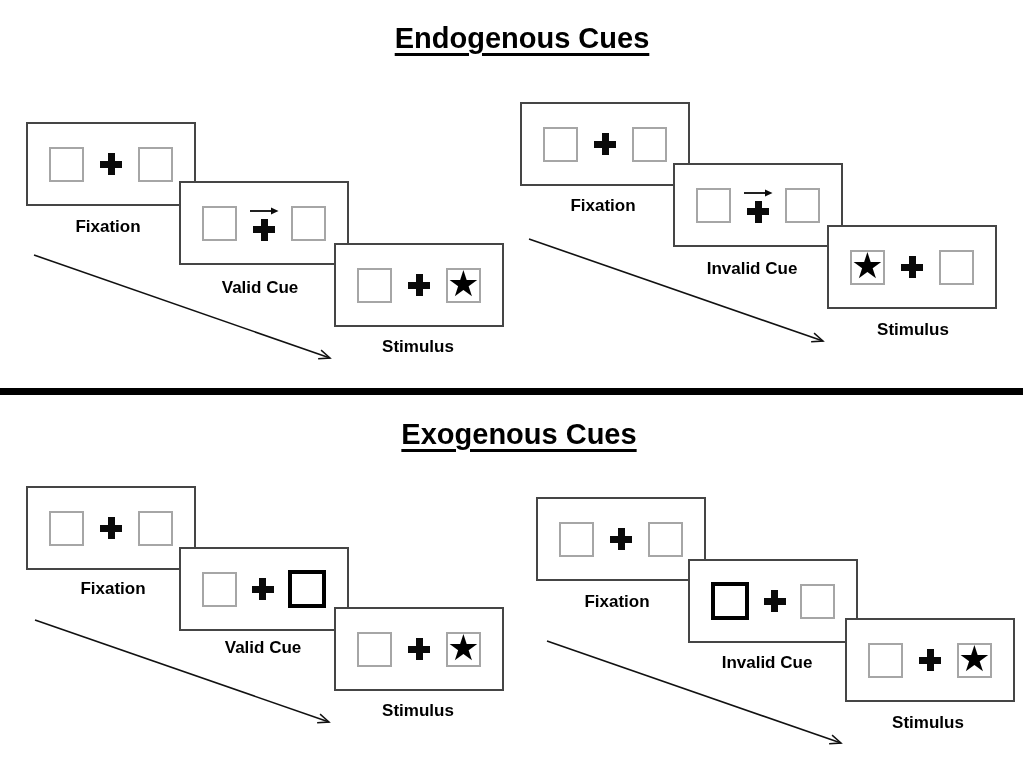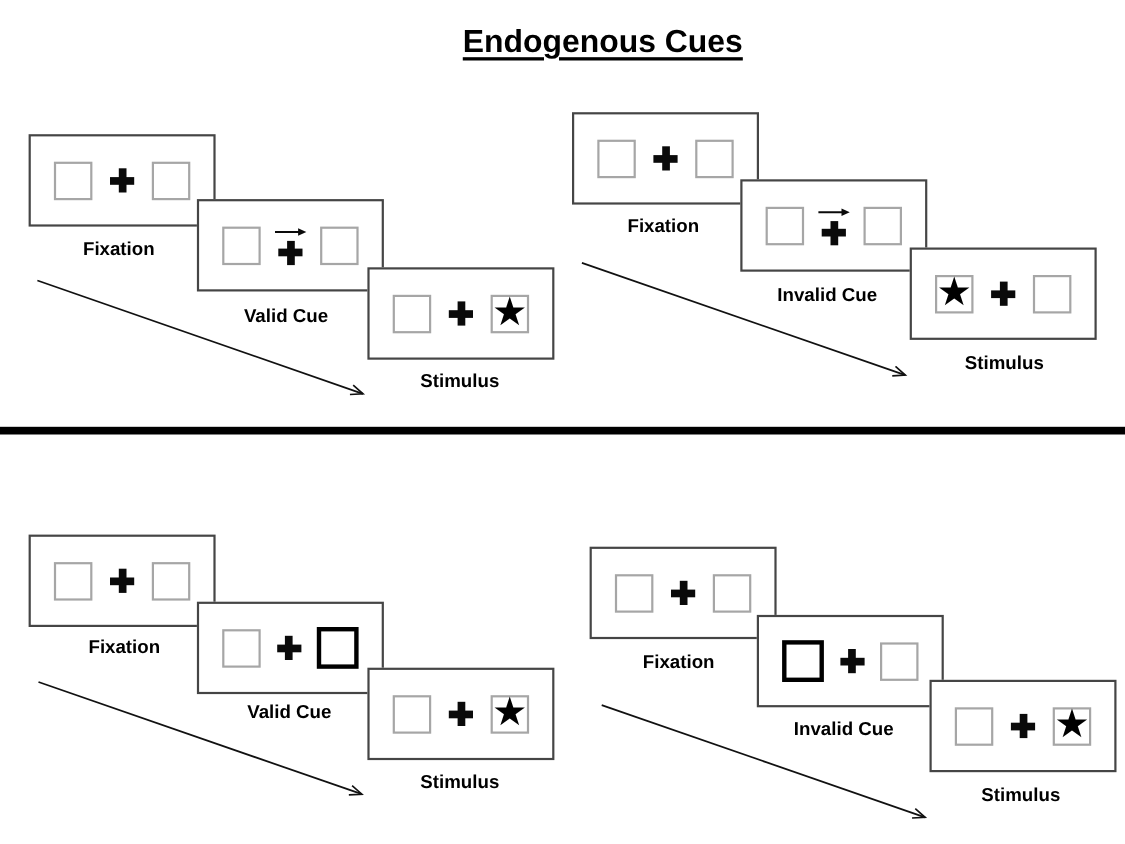--- a/index.html
+++ b/index.html
@@ -38,21 +38,22 @@
     position:absolute;transform:translateX(-50%);
     font-size:17px;font-weight:bold;white-space:nowrap;z-index:3;
   }
   #arrow-overlay{position:absolute;left:0;top:0;z-index:1;pointer-events:none;}
 </style>
 </head>
 <body>
 
 <div id="stage">
 
-  <div class="title" style="left:548px;top:22px">Endogenous Cues</div>
+  <div class="title" style="left:522px;top:22px">Endogenous Cues</div>
+  <div class="title" style="left:519px;top:418px">Exogenous Cues</div>
 
   <div class="divider" style="top:388px"></div>
 
   <svg id="arrow-overlay" width="1023" height="767" viewBox="0 0 1023 767">
     <defs>
       <marker id="ah" markerUnits="userSpaceOnUse" markerWidth="16" markerHeight="14" refX="12" refY="5.5" orient="auto">
         <path d="M1,1 L12,5.5 L1,10" fill="none" stroke="#111" stroke-width="1.5"></path>
       </marker>
     </defs>
     <line x1="34" y1="255" x2="330" y2="358" stroke="#111" stroke-width="1.6" marker-end="url(#ah)"></line>

